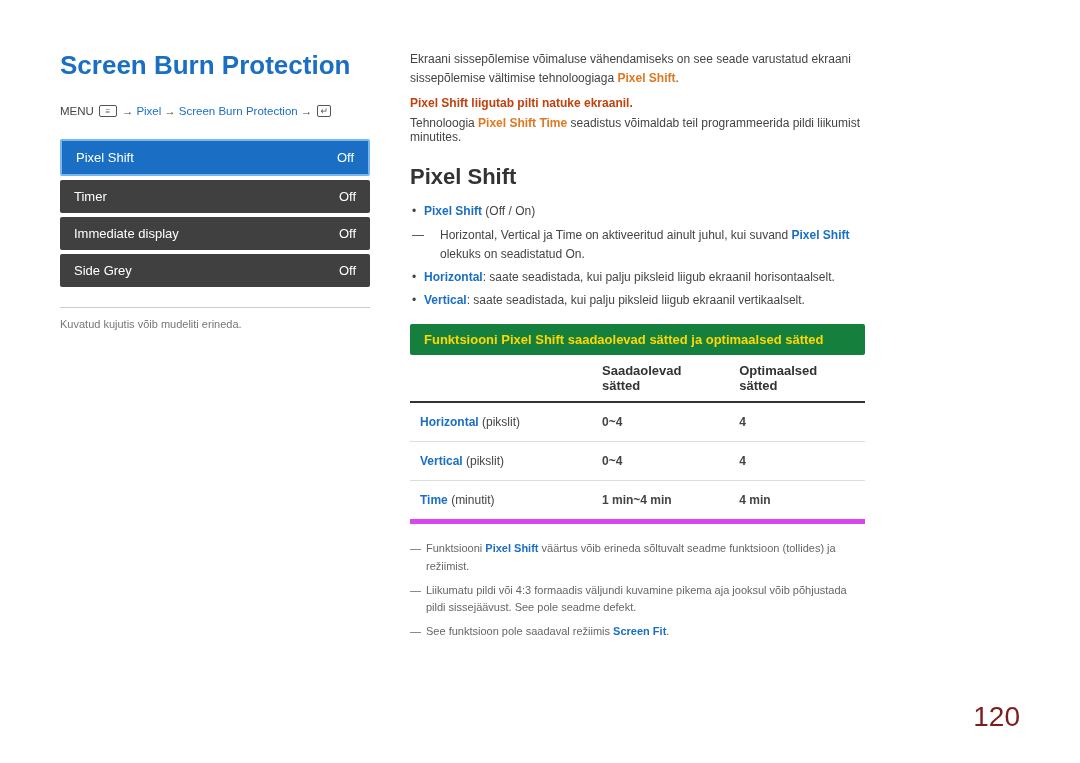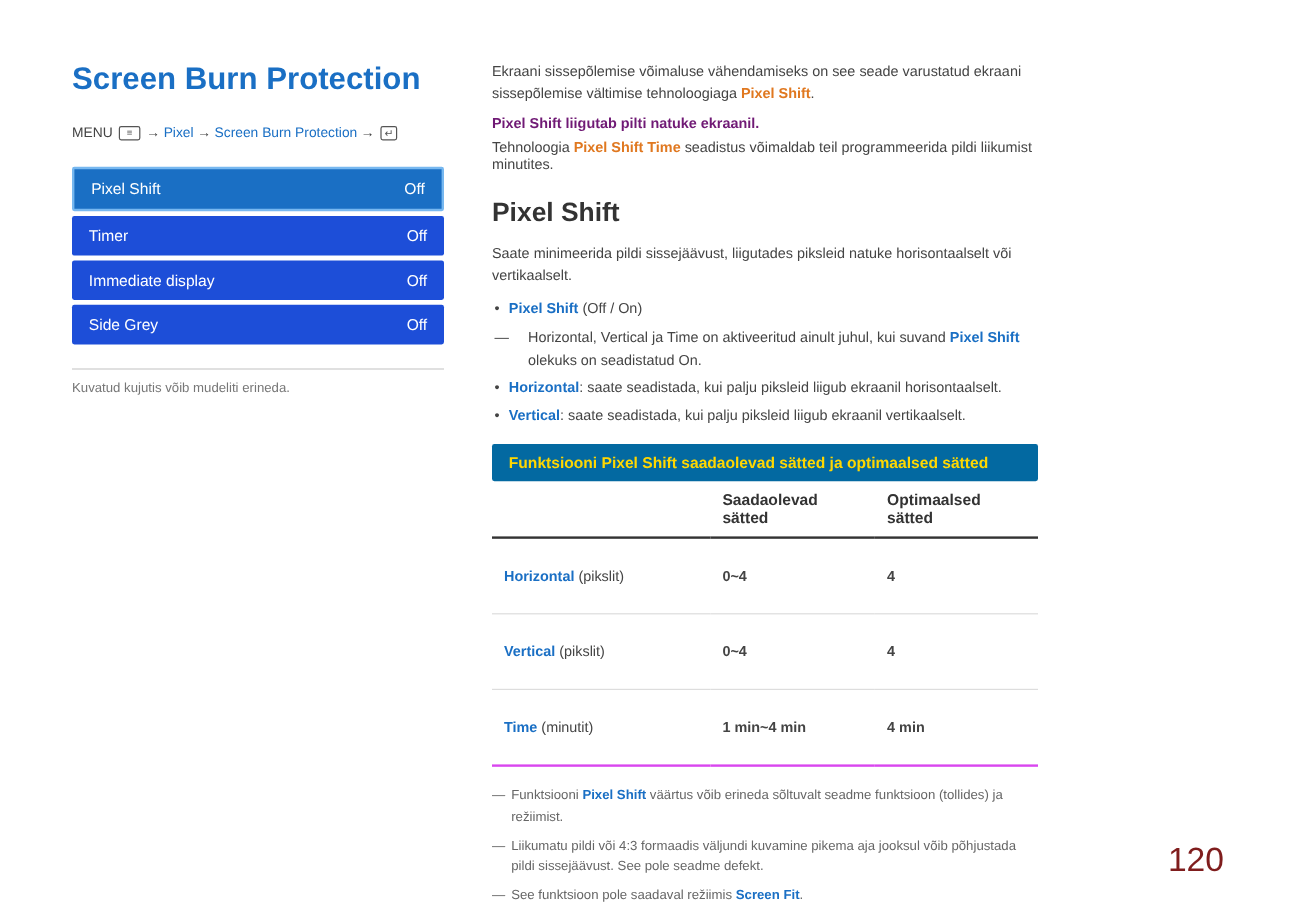--- a/index.html
+++ b/index.html
@@ -92,21 +92,21 @@
     .menu-list {
       margin-top: 10px;
     }
 
     .menu-item {
       display: flex;
       justify-content: space-between;
       align-items: center;
       padding: 9px 14px;
       margin-bottom: 4px;
-      background: #1d4ed8;
+      background: #404040;
       color: white;
       font-size: 13px;
       border-radius: 2px;
     }
 
     .menu-item.active {
       background: #1a6fc4;
       border: 2px solid #77b8f0;
     }
 
@@ -133,21 +133,21 @@
       font-size: 12px;
       color: #444;
       line-height: 1.6;
       margin-bottom: 8px;
     }
 
     .highlight-orange { color: #e07820; font-weight: bold; }
     .highlight-blue { color: #1a6fc4; font-weight: bold; }
 
     .pixel-shift-note {
-      color: #701a75;
+      color: #c2410c;
       font-size: 12px;
       font-weight: bold;
       margin-bottom: 6px;
     }
 
     .tech-note {
       font-size: 12px;
       color: #444;
       margin-bottom: 20px;
     }
@@ -191,21 +191,21 @@
       position: relative;
     }
 
     .sub-bullet::before {
       content: '—' !important;
       position: absolute;
       left: 14px;
     }
 
     .function-box {
-      background: #0369a1;
+      background: #15803d;
       color: #FFD700;
       padding: 8px 14px;
       font-size: 13px;
       font-weight: bold;
       margin-bottom: 0;
       border-radius: 2px;
     }
 
     .settings-table {
       width: 100%;
@@ -220,28 +220,28 @@
       padding: 8px 10px;
       border-bottom: 2px solid #333;
       text-align: left;
     }
 
     .settings-table th:first-child {
       width: 40%;
     }
 
     .settings-table td {
-      padding: 24px 10px;
+      padding: 12px 10px;
       font-size: 12px;
       color: #444;
       border-bottom: 1px solid #ddd;
     }
 
     .settings-table tr:last-child td {
-      border-bottom: 2px solid #d946ef;
+      border-bottom: 5px solid #d946ef;
     }
 
     .orange-val { color: #e07820; font-weight: bold; }
 
     .footer-notes {
       margin-top: 10px;
     }
 
     .footer-note {
       font-size: 11px;
@@ -314,21 +314,20 @@
     <p class="intro-text">
       <span>Ekraani sissepõlemise võimaluse vähendamiseks on see seade varustatud ekraani sissepõlemise vältimise tehnoloogiaga </span><span class="highlight-orange">Pixel Shift</span><span>.</span>
     </p>
     <p class="pixel-shift-note">Pixel Shift liigutab pilti natuke ekraanil.</p>
     <p class="tech-note">
       <span>Tehnoloogia </span><span class="highlight-orange">Pixel Shift Time</span><span> seadistus võimaldab teil programmeerida pildi liikumist minutites.</span>
     </p>
 
     <h2 class="section-title">Pixel Shift</h2>
 
-    <p class="feature-desc">Saate minimeerida pildi sissejäävust, liigutades piksleid natuke horisontaalselt või vertikaalselt.</p>
 
     <ul class="bullet-list">
       <li>
         <span class="highlight-blue">Pixel Shift</span>
         <span> (Off / On)</span>
       </li>
       <li class="sub-bullet">
         <span>Horizontal, Vertical ja Time on aktiveeritud ainult juhul, kui suvand </span><span class="highlight-blue">Pixel Shift</span><span> olekuks on seadistatud On.</span>
       </li>
       <li>

